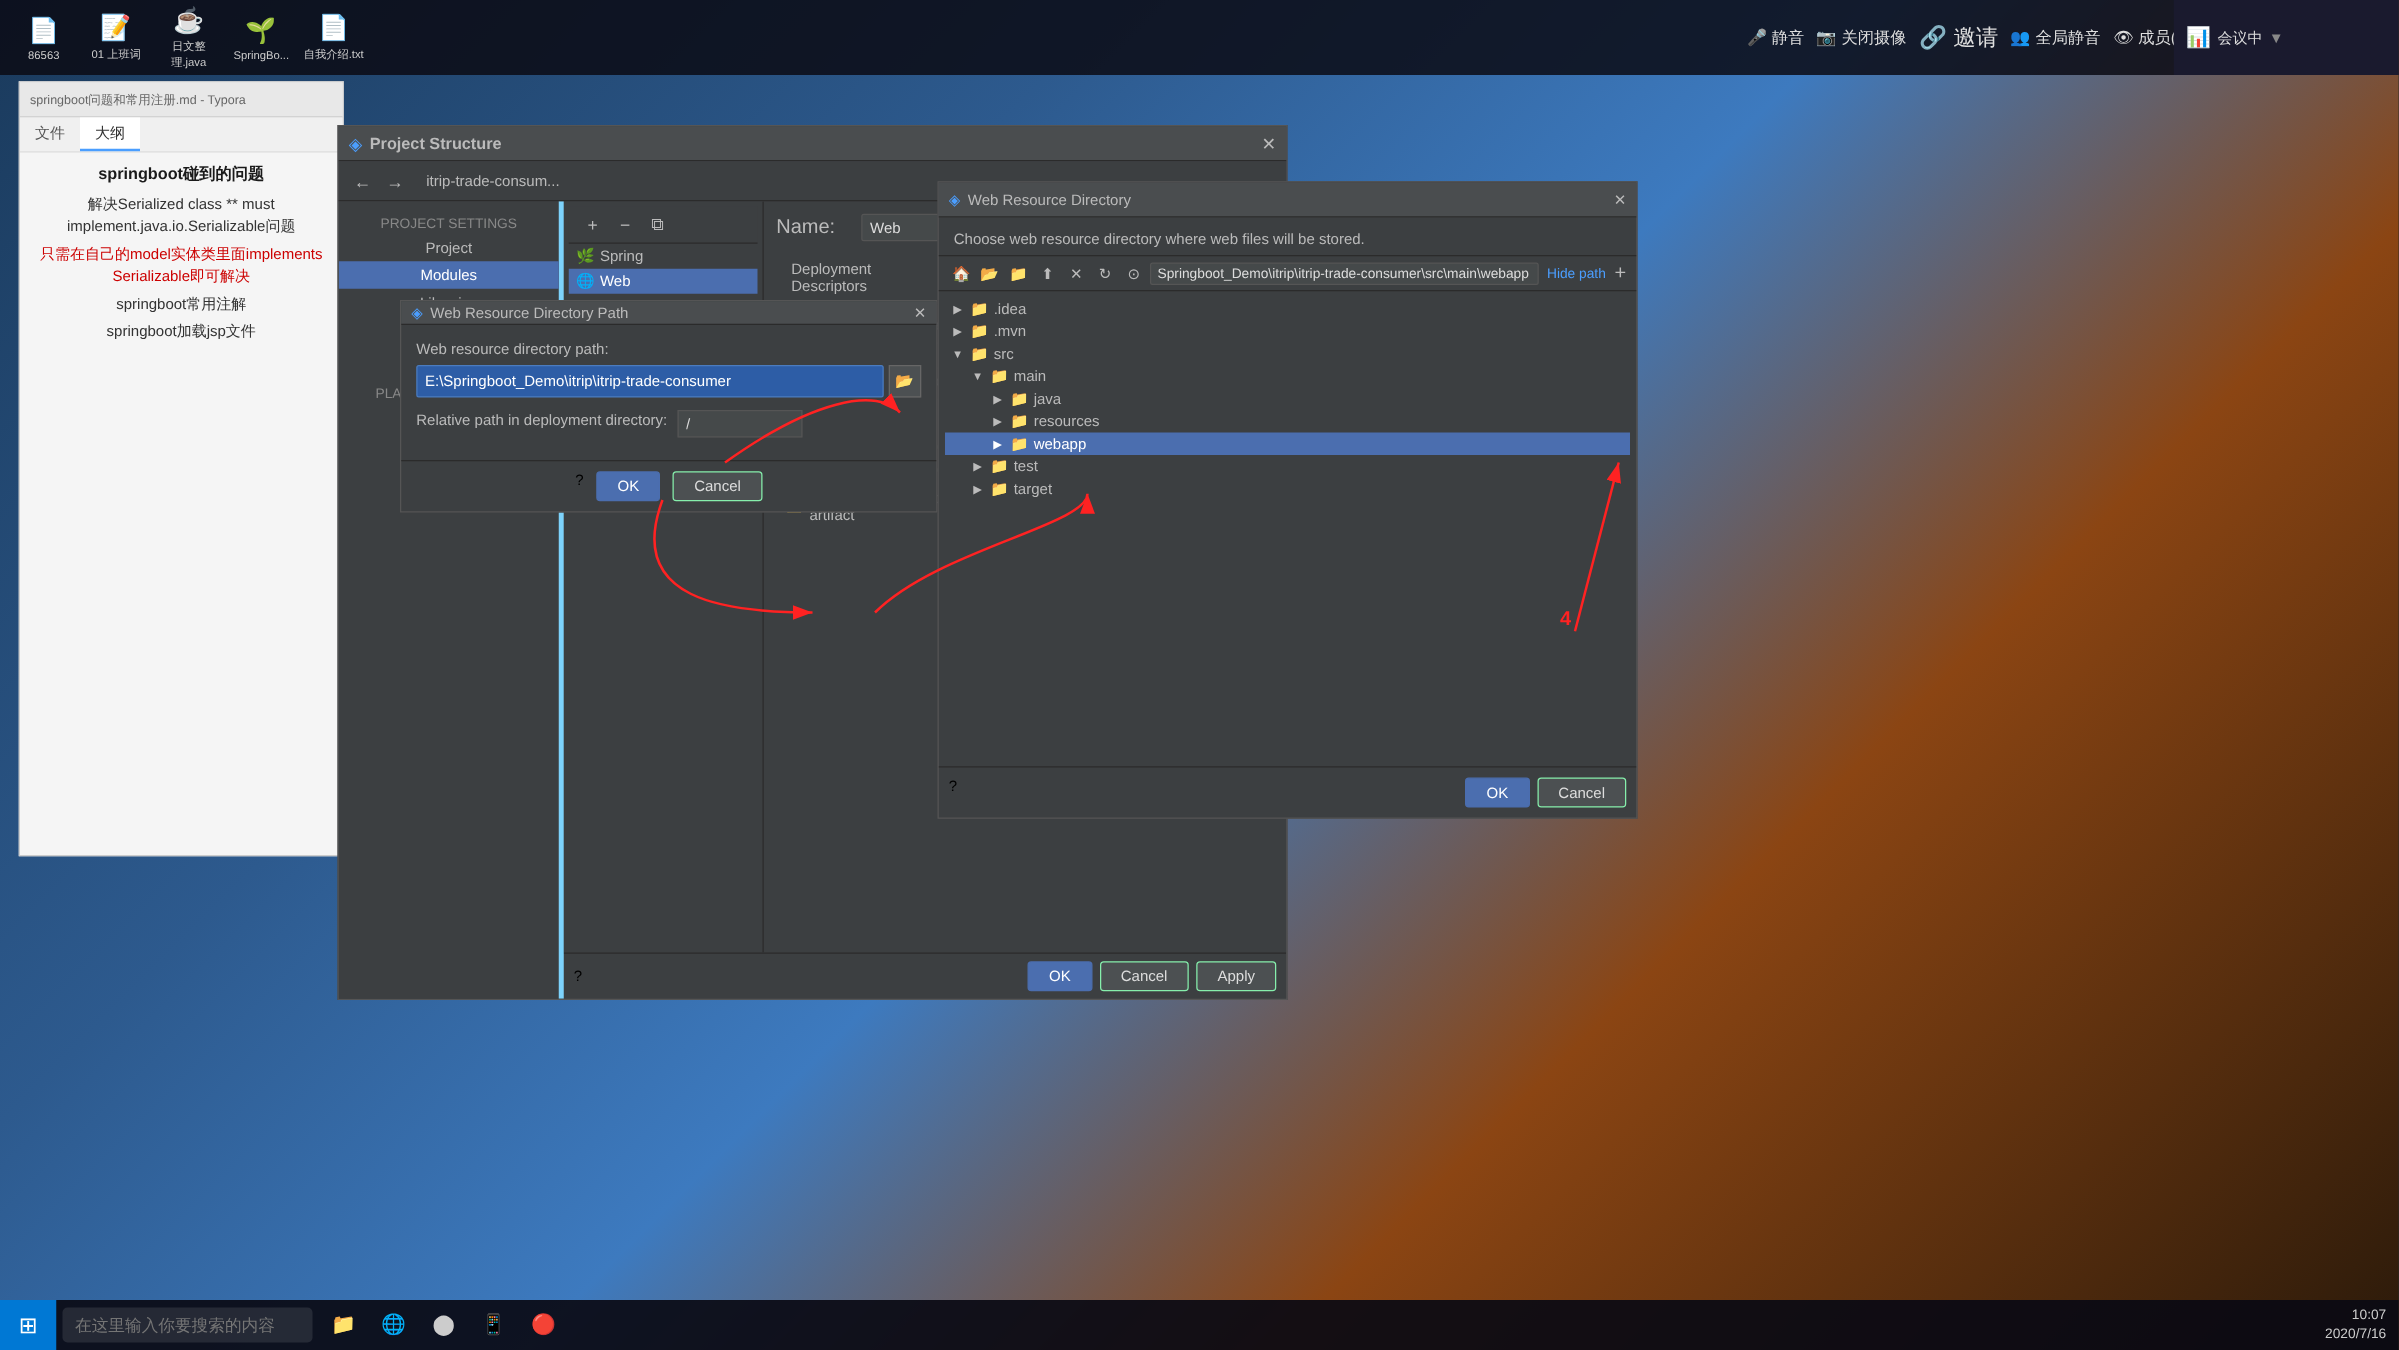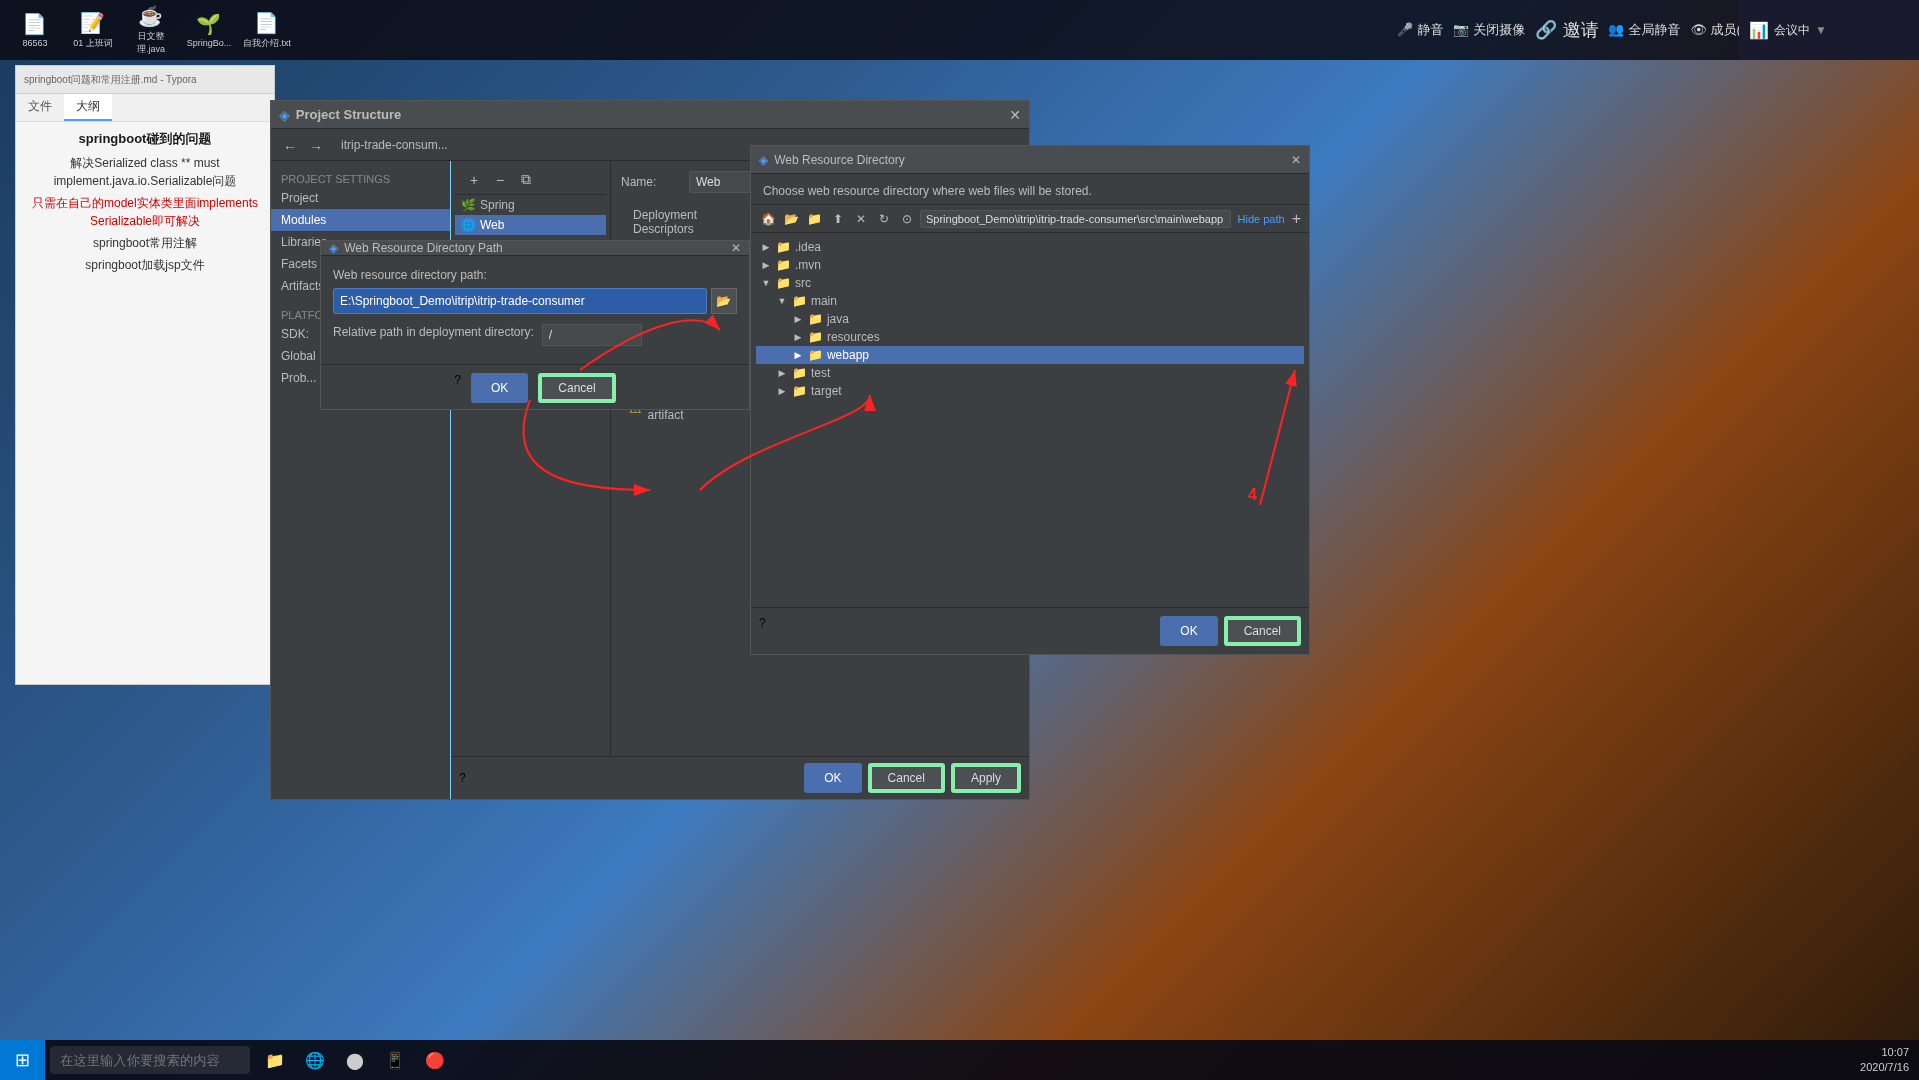--- a/index.html
+++ b/index.html
@@ -147,22 +147,23 @@
       color: #bbb; cursor: pointer; font-size: 14px;
       border-radius: 2px;
     }
 
     .ps-body {
       display: flex; flex: 1; overflow: hidden;
     }
     .ps-left-panel {
       width: 180px;
       background: #3c3f41;
-      border-right: 1px solid #7dd3fc;
+      border-right: 4px solid #7dd3fc;
       padding: 8px 0;
+      text-align: center;
     }
     .ps-section-label {
       color: #888; font-size: 11px;
       padding: 4px 10px 2px 10px;
       text-transform: uppercase;
     }
     .ps-nav-item {
       color: #bbb; font-size: 12px;
       padding: 4px 10px;
       cursor: pointer;
@@ -196,21 +197,21 @@
     .ps-module-item.active { background: #4b6eaf; color: #fff; }
 
     .ps-content-area {
       flex: 1; padding: 10px;
       overflow-y: auto;
     }
     .ps-field-row {
       display: flex; align-items: center;
       margin-bottom: 10px; gap: 8px;
     }
-    .ps-field-label { color: #bbb; font-size: 12px; width: 60px; }
+    .ps-field-label { color: #bbb; font-size: 16px; width: 60px; }
     .ps-field-input {
       background: #45494a;
       border: 1px solid #555;
       color: #ddd;
       padding: 3px 6px;
       font-size: 12px;
       border-radius: 2px;
       flex: 1;
     }
 
@@ -357,21 +358,21 @@
       display: flex; justify-content: center;
       padding: 8px; gap: 10px;
       border-top: 1px solid #2b2b2b;
       margin-top: auto;
     }
 
     
     .btn {
       padding: 4px 16px;
       border-radius: 3px;
-      border: 4px solid #86efac;
+      border: 1px solid #86efac;
       cursor: pointer;
       font-size: 12px;
       color: #ddd;
       background: #4c5052;
     }
     .btn.primary {
       background: #4b6eaf;
       border-color: #4b6eaf;
       color: #fff;
     }

